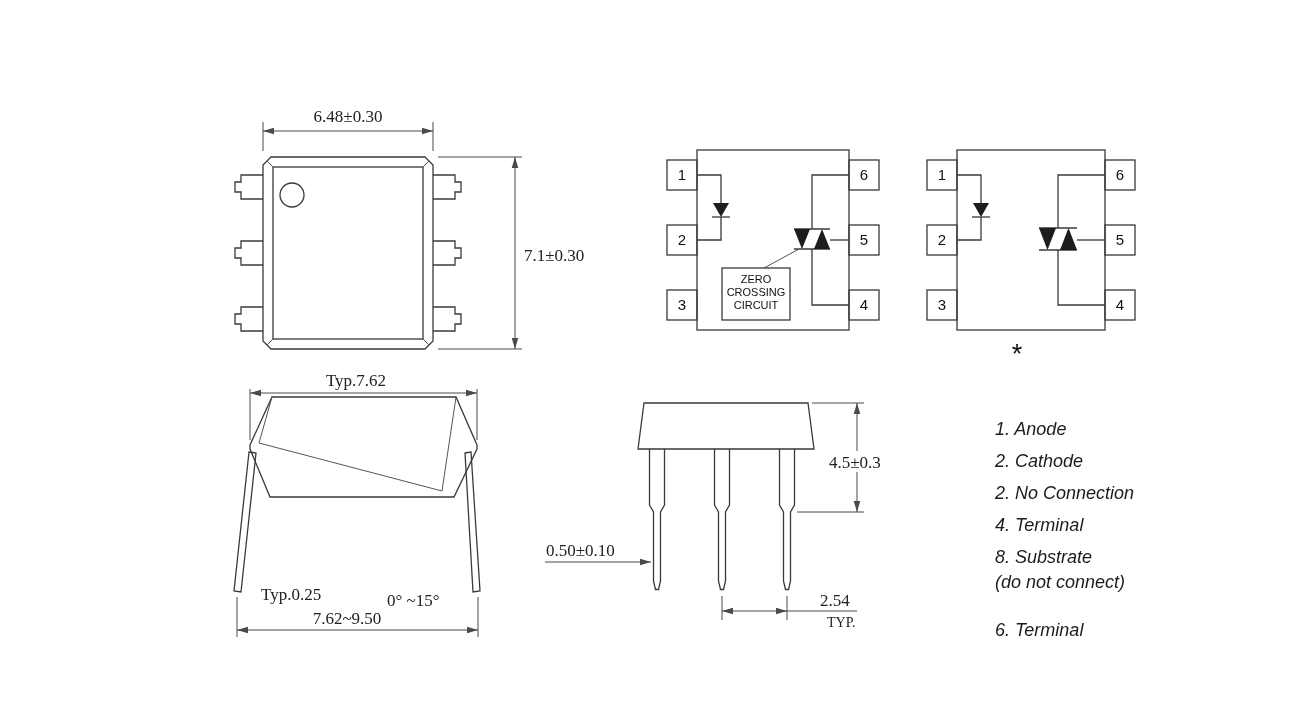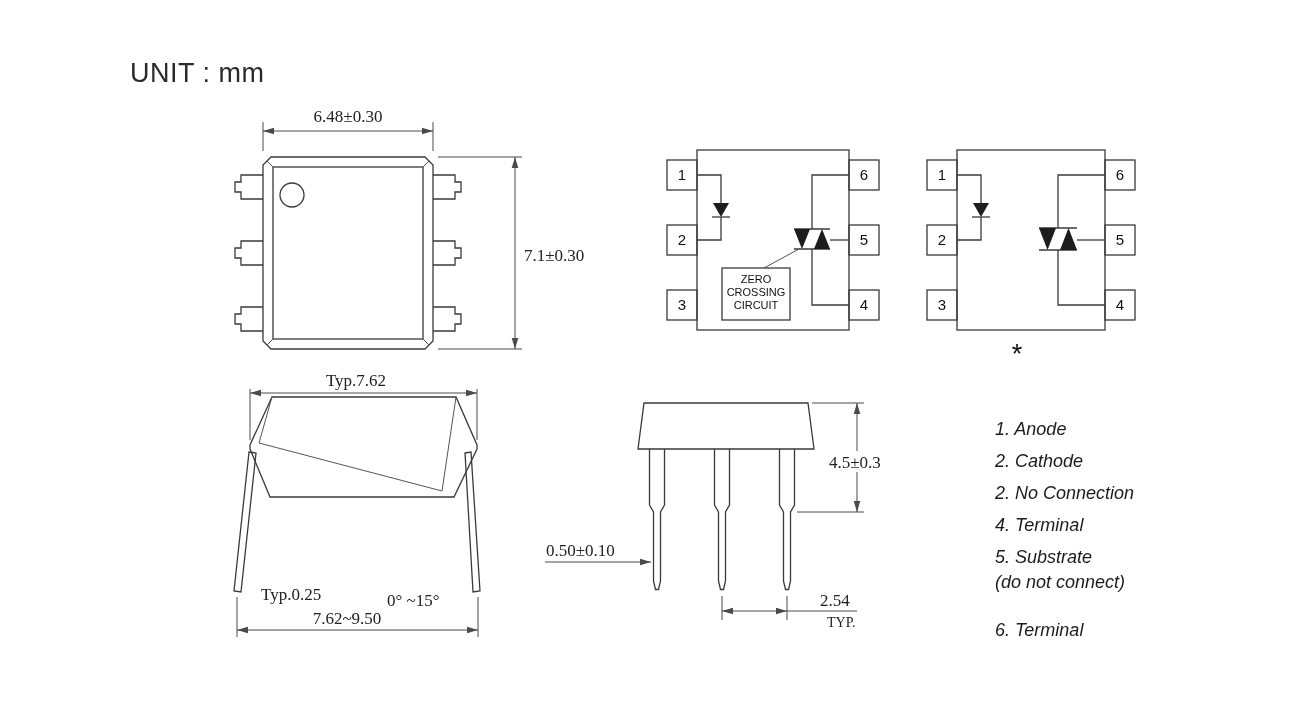--- a/index.html
+++ b/index.html
@@ -28,21 +28,20 @@
   .pin-list { position:absolute; left:995px; top:419px; font-size:18px; color:#1c1c1c;font-style:italic; }
   .pin-item { line-height:20px; margin-bottom:12px; }
   .pin-note { line-height:20px; margin-top:-7px; margin-bottom:28px; }
   .pin-item-last { margin-top:1px; }
 </style>
 </head>
 <body>
 
 <div class="page">
 
-  <div class="unit-label">UNIT : mm</div>
 
   <svg class="drawing" width="1291" height="714" viewBox="0 0 1291 714">
     <defs>
       <marker id="arr" viewBox="0 0 10 6" refX="10" refY="3" markerWidth="11" markerHeight="8" markerUnits="userSpaceOnUse" orient="auto-start-reverse">
         <path class="arrowhead" d="M0,0 L10,3 L0,6 Z"></path>
       </marker>
     </defs>
 
     <g>
 
@@ -178,18 +177,18 @@
       <text class="dimtxt" x="820" y="606">2.54</text>
       <text class="dimtxt-sm" x="827" y="627">TYP.</text>
     </g>
   </svg>
 
   <div class="pin-list">
     <div class="pin-item">1. Anode</div>
     <div class="pin-item">2. Cathode</div>
     <div class="pin-item">2. No Connection</div>
     <div class="pin-item">4. Terminal</div>
-    <div class="pin-item">5. Substrate</div>
+    <div class="pin-item">8. Substrate</div>
     <div class="pin-note">(do not connect)</div>
     <div class="pin-item pin-item-last">6. Terminal</div>
   </div>
 
 </div>
 
 </body></html>

